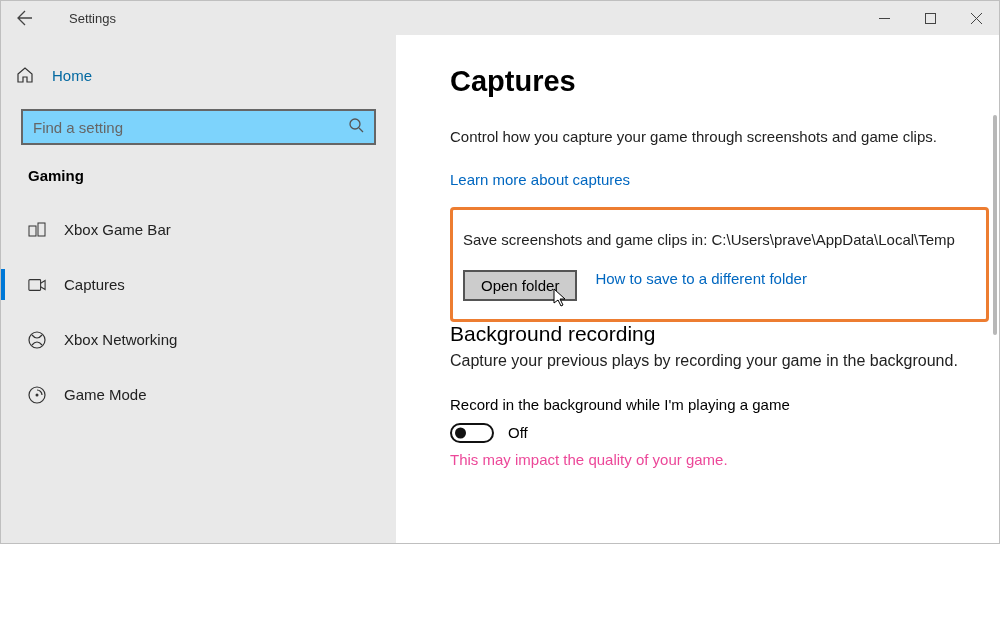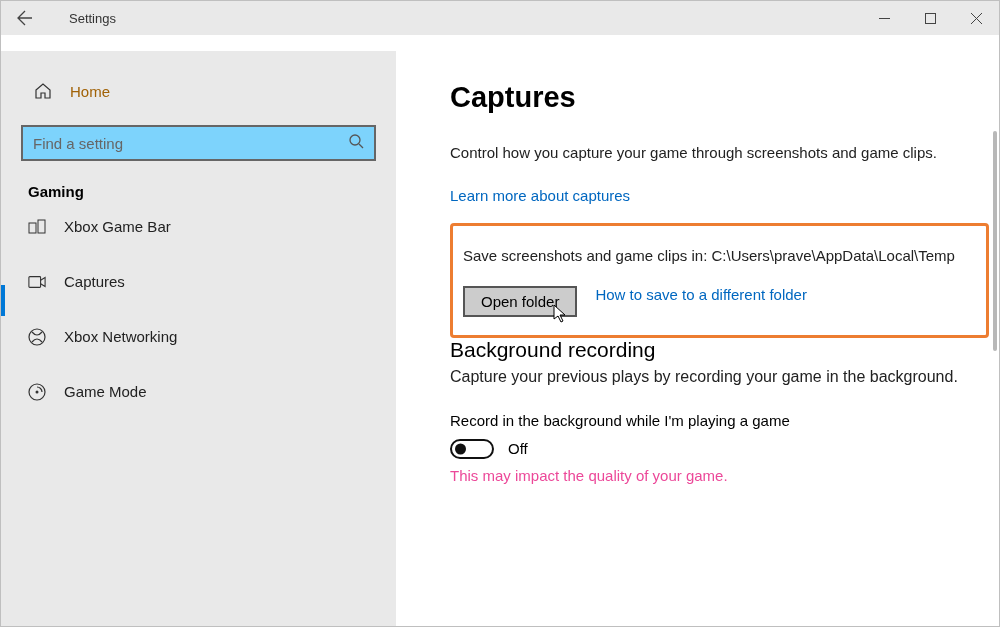--- a/index.html
+++ b/index.html
@@ -1,33 +1,33 @@
 <!DOCTYPE html>
 <html><head>
   <meta charset="utf-8">
   <style>
     * { box-sizing: border-box; margin: 0; padding: 0; font-family: "Segoe UI", Arial, sans-serif; }
     body { width: 1000px; height: 627px; overflow: hidden; background: #fff; }
-    .window { width: 1000px; height: 627px; border: 1px solid #bfbfbf; display: flex; flex-direction: column; position: relative; gap: 16px; }
+    .window { width: 1000px; height: 544px; border: 1px solid #bfbfbf; display: flex; flex-direction: column; position: relative; }
     .titlebar { height: 34px; display: flex; align-items: center; background: #e9e9e9; }
     .titlebar-left { display: flex; align-items: center; }
     .back-btn { width: 48px; height: 34px; display: flex; align-items: center; justify-content: center; color: #555; }
     .title-text { font-size: 13px; color: #333; margin-left: 20px; }
     .titlebar-right { margin-left: auto; display: flex; }
     .win-btn { width: 46px; height: 34px; display: flex; align-items: center; justify-content: center; color: #555; }
     .body-area { flex: 1; display: flex; position: relative; }
     .sidebar { width: 395px; background: #e9e9e9; padding-top: 20px; display: flex; flex-direction: column; }
-    .home-row { display: flex; align-items: center; height: 40px; padding-left: 33px; gap: 18px; color: #a16207; font-size: 15px; cursor: default; margin-bottom: 14px; }
+    .home-row { display: flex; align-items: center; height: 40px; padding-left: 15px; gap: 18px; color: #0369a1; font-size: 15px; cursor: default; margin-bottom: 14px; }
     .search-wrap { margin: 0 20px 22px 20px; }
     .search-box { height: 36px; border: 2px solid #666; display: flex; align-items: center; padding: 0 10px; background: #7dd3fc; }
     .search-input { flex: 1; border: none; outline: none; background: transparent; font-size: 15px; color: #666; }
     .search-input::placeholder { color: #666; }
     .search-icon { color: #555; }
     .category { font-weight: 600; font-size: 15px; padding-left: 27px; margin-bottom: 18px; }
-    .nav-item { display: flex; height: 55px; padding-left: 27px; gap: 18px; font-size: 15px; color: #222; cursor: default; position: relative; }
+    .nav-item { display: flex; align-items: center; height: 55px; padding-left: 27px; gap: 18px; font-size: 15px; color: #222; cursor: default; position: relative; }
     .nav-item.selected::before { content: ""; position: absolute; left: 0; top: 12px; bottom: 12px; width: 4px; background: #0078d7; }
     .nav-icon { width: 18px; height: 18px; display: flex; align-items: center; justify-content: center; color: #333; }
     .content { flex: 1; padding: 30px 10px 10px 54px; position: relative; background: #fff; }
     .page-title { font-size: 29px; font-weight: 600; margin-bottom: 28px; }
     .description { font-size: 15px; color: #222; line-height: 1.4; max-width: 520px; margin-bottom: 24px; }
     .link { color: #0067c0; font-size: 15px; cursor: default; display: inline-block; }
     .highlight-box { border: 3px solid #ed7d31; border-radius: 4px; padding: 19px 10px 18px 10px; margin-top: 18px; max-width: 545px; }
     .save-path { font-size: 15px; color: #222; line-height: 1.5; margin-bottom: 18px; }
     .btn-row { display: flex; align-items: flex-start; gap: 18px; position: relative; }
     .open-folder-btn { border: 2px solid #555; background: #ccc; font-size: 15px; padding: 5px 16px; cursor: default; position: relative; }

